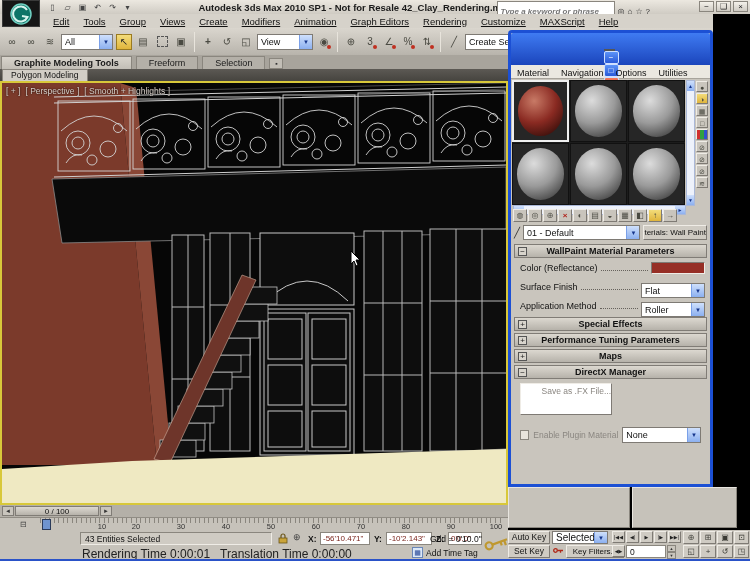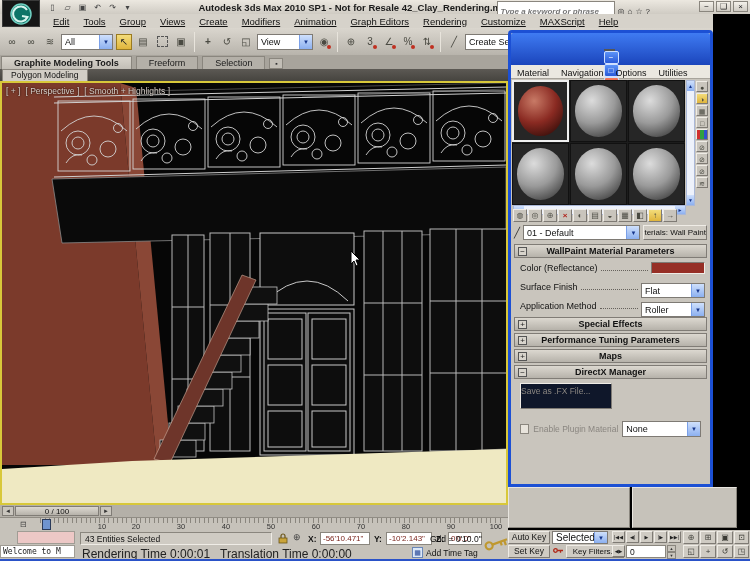--- a/index.html
+++ b/index.html
@@ -104,22 +104,22 @@
     border:1px solid #807c76; display:flex; align-items:center; }
   .roll-toggle { width:9px; height:9px; margin:0 3px; border:1px solid #555; background:#d8d4cc;
     font-size:8px; line-height:7px; text-align:center; color:#222; }
   .roll-title { flex:1; text-align:center; font-size:9px; font-weight:bold; margin-right:15px; }
   .param-row { display:flex; align-items:center; height:19px; padding:0 2px 0 6px; }
   .param-label { font-size:9px; white-space:nowrap; }
   .leader { flex:1; border-bottom:1px dotted #66625c; margin:0 3px 3px 3px; height:10px; }
   .swatch { width:54px; height:12px; border:1px solid; border-color:#7e7a74 #efece6 #efece6 #7e7a74; }
   .param-dd { width:64px;margin-top:8px; }
   #dx-body { padding:4px 6px 8px 6px; }
-  .gray-btn { width:92px; height:26px; background:#0f172a; border:1px solid;
-    border-color:#efece6 #7e7a74 #7e7a74 #efece6; font-size:8.5px; color:#8a8680; text-align:left; line-height:14px; }
+  .gray-btn { width:92px; height:32px; background:#ffffff; border:1px solid;
+    border-color:#efece6 #7e7a74 #7e7a74 #efece6; font-size:8.5px; color:#8a8680; text-align:right; line-height:14px; }
   #plugin-row { display:flex; align-items:center; gap:4px; margin-top:12px; }
   .checkbox { width:10px; height:10px; background:#e8e4dc; border:1px solid #8a867e; }
   .dim-label { font-size:8.5px; color:#8a8680; white-space:nowrap; }
   
   #blackcol { position:absolute; left:713px; top:14px; width:37px; height:514px; background:#000; z-index:2; }
   .gray-panel { position:absolute; top:487px; height:41px; background:#c6c2ba; z-index:4;
     border:1px solid; border-color:#e8e5df #8a867e #8a867e #e8e5df; }
   
   #timeslider { position:absolute; left:0; top:505px; width:508px; height:12px;
     background:#b4b0a8; display:flex; align-items:center; gap:1px; padding-left:2px; z-index:1; }
@@ -503,24 +503,20 @@
     <span class="tick-label" style="left:226px">40</span>
     <span class="tick-label" style="left:271px">50</span>
     <span class="tick-label" style="left:316px">60</span>
     <span class="tick-label" style="left:361px">70</span>
     <span class="tick-label" style="left:406px">80</span>
     <span class="tick-label" style="left:451px">90</span>
     <span class="tick-label" style="left:496px">100</span>
   </div>
 
   <div id="statusbar">
-    <div id="listener">
-      <div id="listener-pink"></div>
-      <div id="listener-white">Welcome to M</div>
-    </div>
     <div id="sel-status">43 Entities Selected</div>
     <div id="times">
       <span>Rendering Time  0:00:01</span>&nbsp;&nbsp;&nbsp;<span>Translation Time  0:00:00</span>
     </div>
     <div id="lock-icon">
       <svg width="10" height="11" viewBox="0 0 10 11">
           <rect x="1" y="5" width="8" height="5" fill="#caa43a" stroke="#6a5518" stroke-width="0.8"></rect>
           <path d="M3 5 V3 a2 2 0 0 1 4 0 V5" fill="none" stroke="#6a5518" stroke-width="1.2"></path>
         </svg>
     </div>

